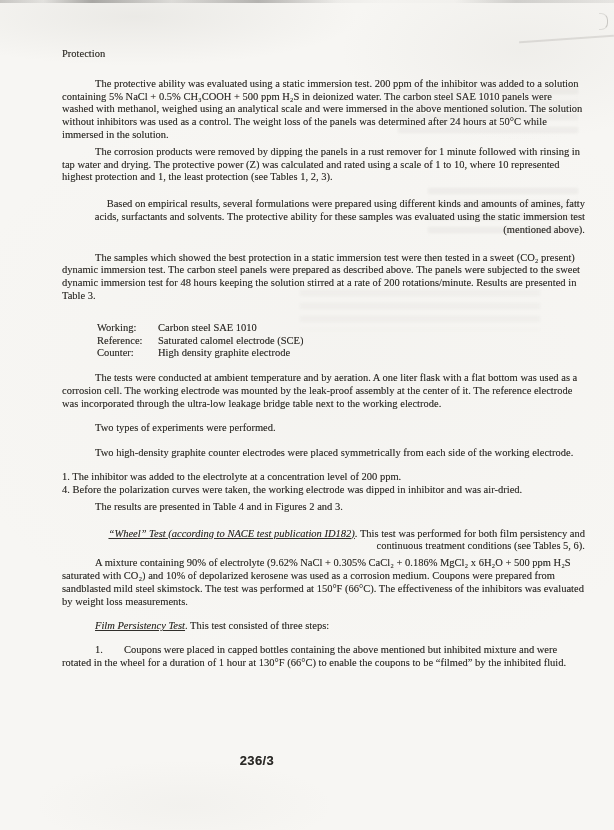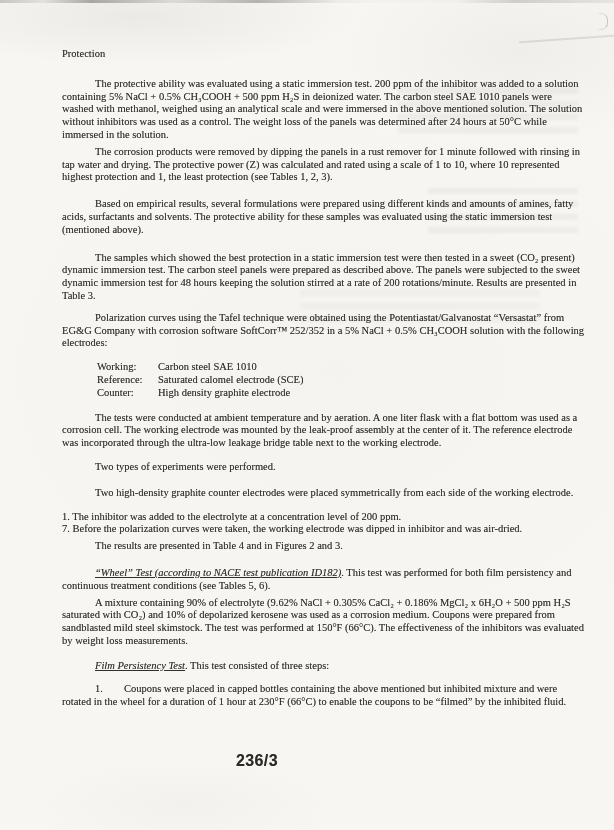--- a/index.html
+++ b/index.html
@@ -29,31 +29,31 @@
     margin:0;
     font-size:10.5px;
     line-height:12.8px;
     text-align:left;
     text-shadow:0 0 0.5px rgba(70,66,58,0.55);
   }
   .indent{ text-indent:33px; }
   .u{ text-decoration:underline;font-style:italic; }
   .tab{ display:inline-block; width:21px; }
   .mt9{margin-top:9px;} .mt10{margin-top:4px;} .mt11{margin-top:11px;}
-  .mt12{margin-top:12px;} .mt13{margin-top:13px;} .mt14{margin-top:14px;}
+  .mt12{margin-top:12px;} .mt13{margin-top:13px;} .mt14{margin-top:14px;text-align:right;}
   .mt15{margin-top:15px;} .mt17{margin-top:17px;}
-  .elist{ margin:11px 0 0 35px; }
+  .elist{ margin:19px 0 0 35px; }
   .erow{ display:flex; }
   .elabel{ width:61px; flex:none; }
   .exlist{ margin-top:11px; }
   .footer{
     position:absolute; top:755px; left:0; width:514px;
     text-align:center;
     font-family:"Liberation Sans",sans-serif;
-    font-weight:bold; font-size:16px; letter-spacing:0.4px;
+    font-weight:bold; font-size:13px; letter-spacing:0.4px;
     color:#2b2a27;
   }
   
   .scan-streak-top{
     position:absolute; top:0; left:0; width:614px; height:3px; pointer-events:none;
     background:linear-gradient(90deg,
       rgba(95,93,90,0.30) 0%, rgba(95,93,90,0.10) 7%,
       rgba(70,68,65,0.42) 15%, rgba(120,118,115,0.16) 28%,
       rgba(80,78,75,0.38) 42%, rgba(150,148,145,0.10) 55%,
       rgba(150,148,145,0.03) 62%, rgba(150,148,145,0.03) 74%,
@@ -99,21 +99,20 @@
   <p>Protection</p>
 
   <p class="indent mt17">The protective ability was evaluated using a static immersion test.  200 ppm of the inhibitor was added to a solution containing 5% NaCl + 0.5% CH₃COOH + 500 ppm H₂S in deionized water.  The carbon steel SAE 1010 panels were washed with methanol, weighed using an analytical scale and were immersed in the above mentioned solution.  The solution without inhibitors was used as a control.  The weight loss of the panels was determined after 24 hours at 50°C while immersed in the solution.</p>
 
   <p class="indent mt10">The corrosion products were removed by dipping the panels in a rust remover for 1 minute followed with rinsing in tap water and drying.  The protective power (Z) was calculated and rated using a scale of 1 to 10, where 10 represented highest protection and 1, the least protection (see Tables 1, 2, 3).</p>
 
   <p class="indent mt14">Based on empirical results, several formulations were prepared using different kinds and amounts of amines, fatty acids, surfactants and solvents.  The protective ability for these samples was evaluated using the static immersion test (mentioned above).</p>
 
   <p class="indent mt15">The samples which showed the best protection in a static immersion test were then tested in a sweet (CO₂ present) dynamic immersion test.  The carbon steel panels were prepared as described above.  The panels were subjected to the sweet dynamic immersion test for 48 hours keeping the solution stirred at a rate of 200 rotations/minute.  Results are presented in Table 3.</p>
 
-  <p class="indent mt9">Polarization curves using the Tafel technique were obtained using the Potentiastat/Galvanostat “Versastat” from EG&amp;G Company with corrosion software SoftCorr™ 252/352 in a 5% NaCl + 0.5% CH₃COOH solution with the following electrodes:</p>
 
   <div class="elist">
     <div class="erow">
       <p class="elabel">Working:</p>
       <p>Carbon steel SAE 1010</p>
     </div>
     <div class="erow">
       <p class="elabel">Reference:</p>
       <p>Saturated calomel electrode (SCE)</p>
     </div>
@@ -124,34 +123,34 @@
   </div>
 
   <p class="indent mt12">The tests were conducted at ambient temperature and by aeration.  A one liter flask with a flat bottom was used as a corrosion cell.  The working electrode was mounted by the leak-proof assembly at the center of it.  The reference electrode was incorporated through the ultra-low leakage bridge table next to the working electrode.</p>
 
   <p class="indent mt11">Two types of experiments were performed.</p>
 
   <p class="indent mt13">Two high-density graphite counter electrodes were placed symmetrically from each side of the working electrode.</p>
 
   <div class="exlist">
     <p>1.  The inhibitor was added to the electrolyte at a concentration level of 200 ppm.</p>
-    <p>7.  Before the polarization curves were taken, the working electrode was dipped in inhibitor and was air-dried.</p>
+    <p>4.  Before the polarization curves were taken, the working electrode was dipped in inhibitor and was air-dried.</p>
   </div>
 
   <p class="indent mt10">The results are presented in Table 4 and in Figures 2 and 3.</p>
 
   <p class="indent mt14">
     <span class="u">“Wheel” Test (according to NACE test publication ID182)</span><span>.  This test was performed for both film persistency and continuous treatment conditions (see Tables 5, 6).</span>
   </p>
 
   <p class="indent mt10">A mixture containing  90% of electrolyte (9.62% NaCl + 0.305% CaCl₂ + 0.186% MgCl₂ x 6H₂O + 500 ppm H₂S saturated with CO₂) and 10% of depolarized kerosene was used as a corrosion medium.  Coupons were prepared from sandblasted mild steel skimstock.  The test was performed at 150°F (66°C).  The effectiveness of the inhibitors was evaluated by weight loss measurements.</p>
 
   <p class="indent mt12">
     <span class="u">Film Persistency Test</span><span>.  This test consisted of three steps:</span>
   </p>
 
   <p class="indent mt11">
-    <span>1.</span><span class="tab"></span><span>Coupons were placed in capped bottles containing the above mentioned but inhibited mixture and were rotated in the wheel for a duration of 1 hour at 230°F (66°C) to enable the coupons to be “filmed” by the inhibited fluid.</span>
+    <span>1.</span><span class="tab"></span><span>Coupons were placed in capped bottles containing the above mentioned but inhibited mixture and were rotated in the wheel for a duration of 1 hour at 130°F (66°C) to enable the coupons to be “filmed” by the inhibited fluid.</span>
   </p>
 
 </div>
 
 <p class="footer">236/3</p>
 
 </body></html>

